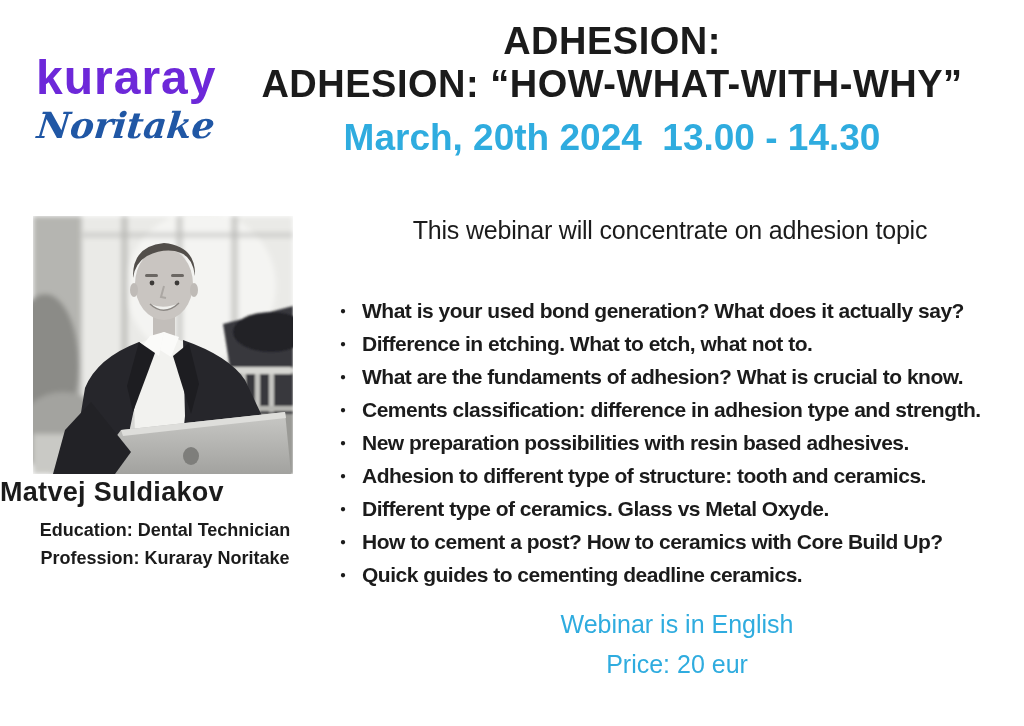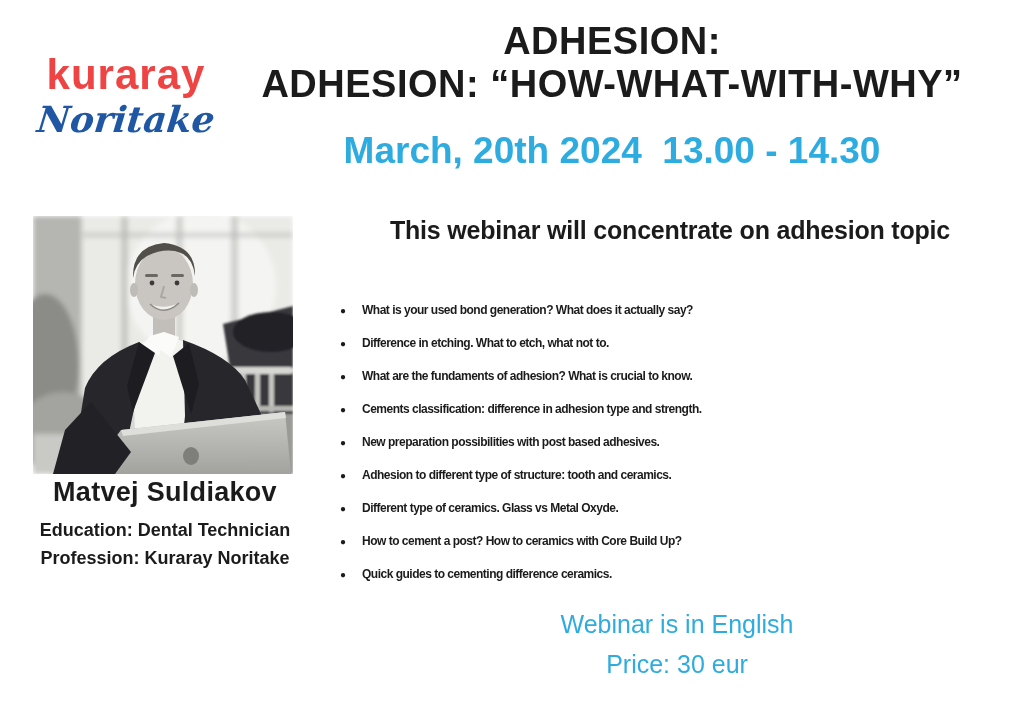--- a/index.html
+++ b/index.html
@@ -10,56 +10,56 @@
     height: 726px;
     background: #ffffff;
     font-family: "Liberation Sans", sans-serif;
     color: #1b1b1b;
     overflow: hidden;
   }
 
   
   .logo { position: absolute; left: 36px; top: 54px; width: 180px; text-align: center; }
   .logo-kuraray {
-    font-size: 42px; font-weight: bold; letter-spacing: 1px;
-    color: #ef4444; line-height: 1;
+    font-size: 48px; font-weight: bold; letter-spacing: 1px;
+    color: #6d28d9; line-height: 1;
   }
   .logo-noritake {
     font-family: "DejaVu Serif", serif; font-style: italic; font-weight: bold;
     font-size: 36px; color: #2057A5; line-height: 1.1; margin-top: 4px;
     transform: skewX(-6deg);
   }
 
   
   .title-block { position: absolute; left: 200px; right: 0; top: 20px; text-align: center; }
   .title-line1 { font-size: 38px; font-weight: bold; letter-spacing: 0.5px; }
   .title-line2 { font-size: 38px; font-weight: bold; letter-spacing: 0.5px; }
-  .date-line  { font-size: 37px; font-weight: bold; margin-top: 24px; white-space: pre; }
+  .date-line  { font-size: 37px; font-weight: bold; margin-top: 11px; white-space: pre; }
 
   
   .photo-frame { position: absolute; left: 33px; top: 216px; width: 260px; height: 258px; }
   .photo-frame svg { display: block; width: 100%; height: 100%; }
   .speaker-name {
     position: absolute; left: 0; top: 477px; width: 330px;
-    text-align: center; font-size: 27px; font-weight: bold; letter-spacing: 0.3px;
+    font-size: 27px; font-weight: bold; letter-spacing: 0.3px;
   }
   .speaker-bio {
     position: absolute; left: 0; top: 516px; width: 330px;
     text-align: center; font-size: 18px; font-weight: bold; line-height: 28px;
     list-style: none;
   }
 
   
   .subtitle {
     position: absolute; left: 330px; right: 14px; top: 216px;
-    text-align: center; font-size: 25px; font-weight: bold; letter-spacing: -0.2px;
+    text-align: center; font-size: 25px; font-weight: normal; letter-spacing: -0.2px;
   }
   .topics {
     position: absolute; left: 336px; top: 294px; right: 0;
-    list-style: none; font-size: 12px; font-weight: bold; letter-spacing: -0.5px;
+    list-style: none; font-size: 21px; font-weight: bold; letter-spacing: -0.5px;
   }
   .topics li {
     position: relative; padding-left: 26px; line-height: 33px; white-space: nowrap;
   }
   .topics li::before {
     content: "●"; position: absolute; left: 4px; top: 0;
     font-size: 10px; line-height: 33px; color: #1b1b1b;
   }
 
   
@@ -168,25 +168,25 @@
       <li>Profession: Kuraray Noritake</li>
     </ul>
 
   <div class="subtitle">This webinar will concentrate on adhesion topic</div>
 
   <ul class="topics">
       <li>What is your used bond generation? What does it actually say?</li>
       <li>Difference in etching. What to etch, what not to.</li>
       <li>What are the fundaments of adhesion? What is crucial to know.</li>
       <li>Cements classification: difference in adhesion type and strength.</li>
-      <li>New preparation possibilities with post based adhesives.</li>
+      <li>New preparation possibilities with resin based adhesives.</li>
       <li>Adhesion to different type of structure: tooth and ceramics.</li>
       <li>Different type of ceramics. Glass vs Metal Oxyde.</li>
       <li>How to cement a post? How to ceramics with Core Build Up?</li>
-      <li>Quick guides to cementing difference ceramics.</li>
+      <li>Quick guides to cementing deadline ceramics.</li>
     </ul>
 
   <ul class="footer" style="color: rgb(47, 172, 223);">
       <li>Webinar is in English</li>
-      <li>Price: 30 eur</li>
+      <li>Price: 20 eur</li>
     </ul>
 
 </div>
 
 </body></html>

